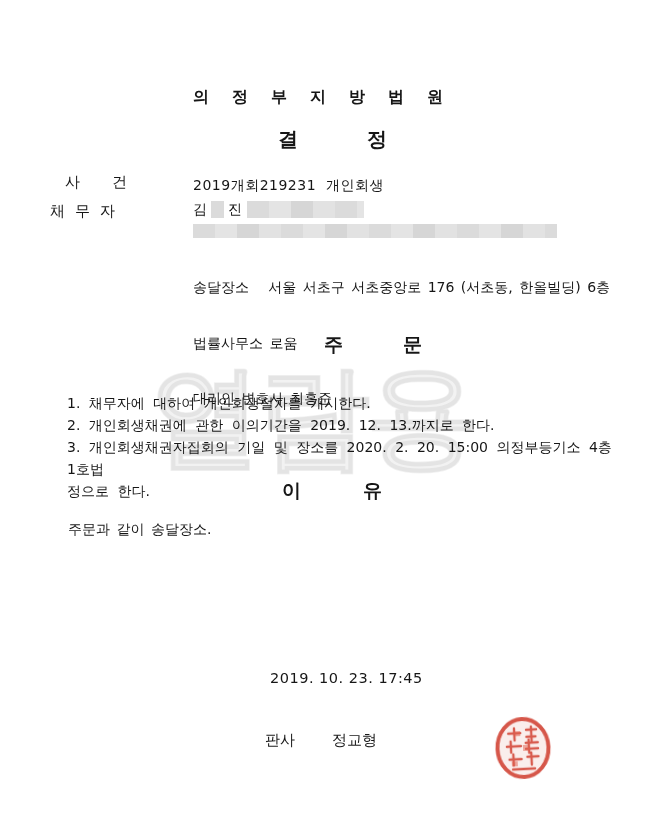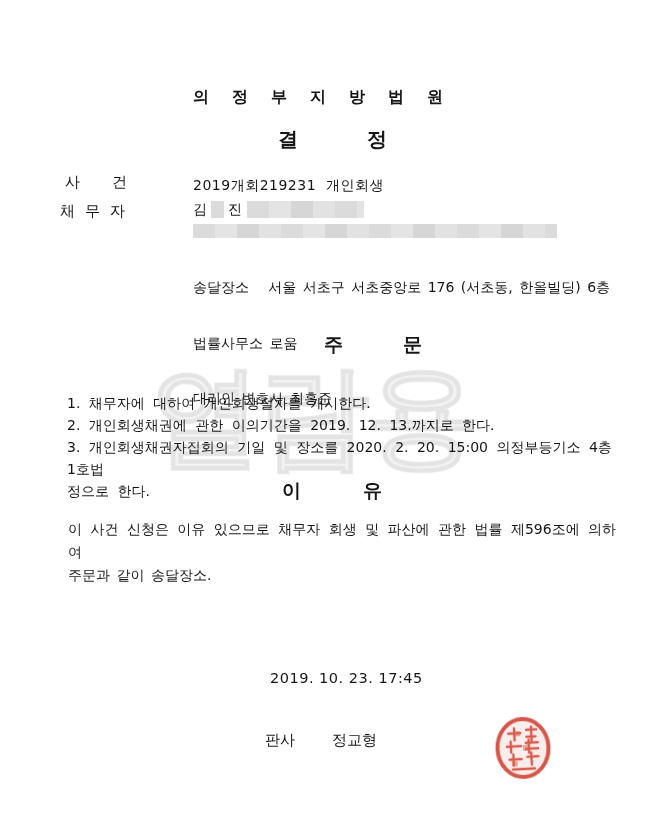--- a/index.html
+++ b/index.html
@@ -53,21 +53,21 @@
     white-space: nowrap; line-height: 21px;
   }
   .order-heading  { left: 283px; top: 334px; letter-spacing: 60px; margin-left: 41px; }
   .reason-heading { left: 282px; top: 480px; letter-spacing: 62px; }
 
   
   .row-label {
     font-size: 15px; line-height: 18px; white-space: nowrap;
   }
   .case-label   { left: 65px; top: 173px; letter-spacing: 32px; }
-  .debtor-label { left: 60px; top: 202px; letter-spacing: 10px; }
+  .debtor-label { left: 50px; top: 202px; letter-spacing: 10px; }
 
   .body-text {
     font-size: 14px; line-height: 22px; white-space: pre-wrap;
   }
   .case-value { left: 193px; top: 174px; letter-spacing: 0.5px; }
 
   .debtor-name-line {
     left: 193px; top: 200px;
     display: flex; align-items: center;
     font-size: 14px; line-height: 18px;
@@ -156,21 +156,20 @@
     <div class="abs order-list">
       <div class="order-line">1. 채무자에 대하여 개인회생절차를 개시한다.</div>
       <div class="order-line">2. 개인회생채권에 관한 이의기간을 2019. 12. 13.까지로 한다.</div>
       <div class="order-line">3. 개인회생채권자집회의 기일 및 장소를 2020. 2. 20. 15:00 의정부등기소 4층 1호법</div>
       <div class="order-line cont">정으로 한다.</div>
     </div>
 
     <div class="abs section-heading reason-heading">이유</div>
 
     <div class="abs reason-par">
-      <div class="reason-line">이 사건 신청은 이유 있으므로 채무자 회생 및 파산에 관한 법률 제596조에 의하여</div>
       <div class="reason-line last">주문과 같이 송달장소.</div>
     </div>
 
     <div class="abs datetime">2019. 10. 23. 17:45</div>
 
     <div class="abs judge-line">
       <span>판사</span>
       <span>정교형</span>
     </div>
 

